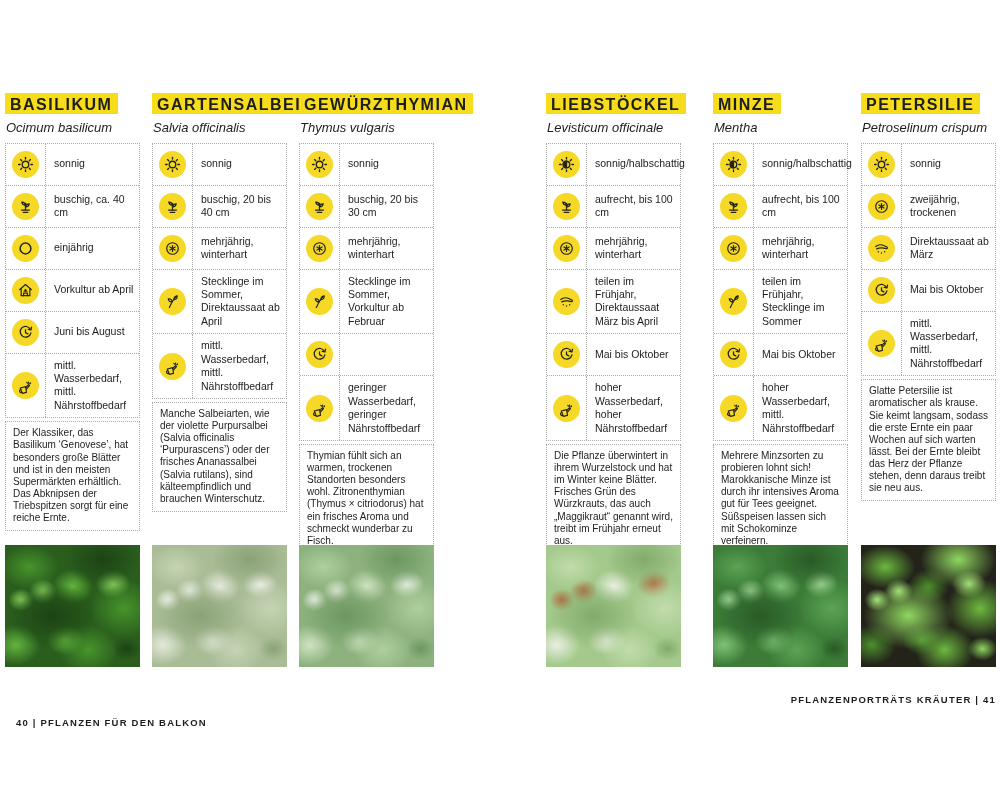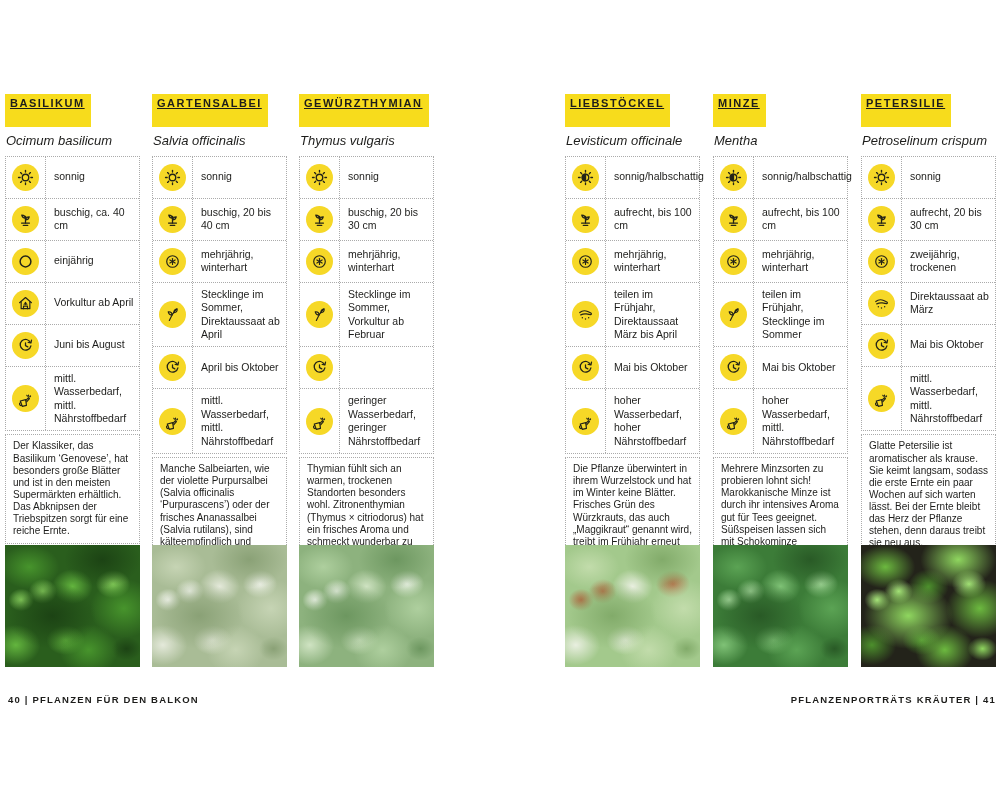--- a/index.html
+++ b/index.html
@@ -10,24 +10,23 @@
     color:var(--text-color,#1d1d1b);
     -webkit-font-smoothing:antialiased;
   }
   #spread{position:absolute;inset:0;}
   .herb-card{
     position:absolute;top:93px;width:135px;height:575px;
   }
   .herb-title{
     display:inline-block;
     background:var(--highlight-yellow,#f7dc1c);
-    font-size:11px;font-weight:800;letter-spacing:1.5px;
-    padding:3px 6px 18px 5px;line-height:1.1;
+    font-size:16px;font-weight:800;letter-spacing:1.5px;
+    padding:3px 6px 0 5px;line-height:1.1;
     color:var(--text-color,#1d1d1b);
-    text-decoration:underline;
   }
   .herb-latin{
     font-style:italic;font-size:13px;margin:6px 0 0 1px;line-height:1.2;
   }
   .herb-table{
     margin-top:7px;
     border:1px dotted var(--dotted-border,#ababab);
   }
   .attr-row{
     display:flex;min-height:41px;
@@ -75,21 +74,21 @@
       radial-gradient(18px 16px at 28% 38%, var(--c4) 0%, transparent 78%),
       radial-gradient(26px 20px at 45% 78%, var(--c3) 0%, transparent 74%),
       radial-gradient(20px 16px at 90% 85%, var(--c2) 0%, transparent 74%),
       radial-gradient(16px 14px at 12% 45%, var(--c4) 0%, transparent 80%);
   }
   .page-footer{
     position:absolute;top:694px;
     font-size:9.5px;font-weight:700;letter-spacing:1.2px;
     color:var(--text-color,#1d1d1b);white-space:nowrap;
   }
-  #footer-left{left:8px;}
+  #footer-left{left:16px;margin-top:23px;}
   #footer-right{right:4px;text-align:right;padding-left:48px;}
 </style>
 </head>
 <body style="--highlight-yellow: #F7DC1C; --badge-yellow: #F6D827; --text-color: #1D1D1B; --dotted-border: #ABABAB;">
 
 <div id="spread">
   <div id="columns">
       <div class="herb-card" style="left: 5px;"><div class="herb-title">BASILIKUM</div><div class="herb-latin">Ocimum basilicum</div><div class="herb-table">
           <div class="attr-row">
             <div class="attr-icon-cell">
@@ -227,32 +226,20 @@
                   <path d="M11.6 12.6 C9 12.6 7.1 11.1 6.6 8.6 C9.6 8.3 11.5 9.9 11.8 12.4 Z"></path>
                   <path d="M13.6 9.6 C13.9 7.1 15.3 5.3 17.9 4.9 C18.1 7.6 16.4 9.5 13.9 9.7 Z"></path>
                 </svg>
               </span>
             </div>
             <div class="attr-text">Stecklinge im Sommer, Direktaussaat ab April</div>
           </div>
           <div class="attr-row">
             <div class="attr-icon-cell">
               <span class="icon-badge">
-                <svg viewBox="0 0 24 24" fill="none" stroke="currentColor" stroke-linecap="round" stroke-linejoin="round" stroke-width="1.6">
-                  <path d="M18.3 8.2 A6.8 6.8 0 1 0 18.8 12.5"></path>
-                  <polyline points="19.6,5.2 18.9,8.8 15.4,8.1"></polyline>
-                  <polyline points="12,8.6 12,12.2 14.9,13.7"></polyline>
-                </svg>
-              </span>
-            </div>
-            <div class="attr-text">April bis Oktober</div>
-          </div>
-          <div class="attr-row">
-            <div class="attr-icon-cell">
-              <span class="icon-badge">
                 <svg viewBox="0 0 24 24" fill="none" stroke="currentColor" stroke-linecap="round" stroke-linejoin="round" stroke-width="1.5" transform="rotate(-14 12 12)">
                   <path d="M9 10.2 H16 L15.2 17.5 H9.8 Z"></path>
                   <path d="M16 11.2 L20 8.7 L20.9 10.2 L16.5 13.2"></path>
                   <path d="M9 12.2 C6.4 12.2 6.4 16.2 9.3 16.2"></path>
                   <path d="M20.6 6.9 l0.3 -1.4 M22 8 l1.2 -0.7 M19.2 6.4 l-0.5 -1.2"></path>
                 </svg>
               </span>
             </div>
             <div class="attr-text">mittl. Wasserbedarf, mittl. Nährstoffbedarf</div>
           </div>
@@ -333,21 +320,21 @@
                   <path d="M9 10.2 H16 L15.2 17.5 H9.8 Z"></path>
                   <path d="M16 11.2 L20 8.7 L20.9 10.2 L16.5 13.2"></path>
                   <path d="M9 12.2 C6.4 12.2 6.4 16.2 9.3 16.2"></path>
                   <path d="M20.6 6.9 l0.3 -1.4 M22 8 l1.2 -0.7 M19.2 6.4 l-0.5 -1.2"></path>
                 </svg>
               </span>
             </div>
             <div class="attr-text">geringer Wasserbedarf, geringer Nährstoffbedarf</div>
           </div>
         </div><div class="herb-desc">Thymian fühlt sich an warmen, trockenen Standorten besonders wohl. Zitronenthymian (Thymus × citriodorus) hat ein frisches Aroma und schmeckt wunderbar zu Fisch.</div><div class="herb-photo" style="--c0: #8db27e; --c1: #aecf9e; --c2: #6d9760; --c3: #cfe3c2; --c4: #eef4e9;"></div></div>
-      <div class="herb-card" style="left: 565px;"><div class="herb-title">LIEBSTÖCKEL</div><div class="herb-latin">Levisticum officinale</div><div class="herb-table">
+      <div class="herb-card" style="left: 546px;"><div class="herb-title">LIEBSTÖCKEL</div><div class="herb-latin">Levisticum officinale</div><div class="herb-table">
           <div class="attr-row">
             <div class="attr-icon-cell">
               <span class="icon-badge">
                 <svg viewBox="0 0 24 24" fill="none" stroke="currentColor" stroke-linecap="round" stroke-linejoin="round" stroke-width="1.7">
                   <circle cx="12" cy="12" r="4.1"></circle>
                   <path d="M12 7.9 a4.1 4.1 0 0 0 0 8.2 z" fill="currentColor"></path>
                   <line x1="12" y1="3.2" x2="12" y2="5.2"></line>
                   <line x1="12" y1="18.8" x2="12" y2="20.8"></line>
                   <line x1="3.2" y1="12" x2="5.2" y2="12"></line>
                   <line x1="18.8" y1="12" x2="20.8" y2="12"></line>
@@ -526,34 +513,20 @@
                   <line x1="5.8" y1="18.2" x2="7.2" y2="16.8"></line>
                   <line x1="16.8" y1="7.2" x2="18.2" y2="5.8"></line>
                 </svg>
               </span>
             </div>
             <div class="attr-text">sonnig</div>
           </div>
           <div class="attr-row">
             <div class="attr-icon-cell">
               <span class="icon-badge">
-                <svg viewBox="0 0 24 24" fill="none" stroke="currentColor" stroke-linecap="round" stroke-linejoin="round" stroke-width="1.6">
-                  <line x1="12" y1="8" x2="12" y2="16.5"></line>
-                  <path d="M12 10.5 C9.4 10.5 7.8 9 7.3 6.6 C10.2 6.6 11.8 8 12 10.5"></path>
-                  <path d="M12 12.5 C14.6 12.5 16.2 11 16.7 8.6 C13.8 8.6 12.2 10 12 12.5"></path>
-                  <line x1="7" y1="16.5" x2="17" y2="16.5"></line>
-                  <line x1="9.2" y1="19.5" x2="14.8" y2="19.5"></line>
-                </svg>
-              </span>
-            </div>
-            <div class="attr-text">aufrecht, 20 bis 30 cm</div>
-          </div>
-          <div class="attr-row">
-            <div class="attr-icon-cell">
-              <span class="icon-badge">
                 <svg viewBox="0 0 24 24" fill="none" stroke="currentColor" stroke-linecap="round" stroke-linejoin="round" stroke-width="1.5">
                   <circle cx="12" cy="12" r="7.3"></circle>
                   <line x1="12" y1="8.2" x2="12" y2="15.8"></line>
                   <line x1="8.7" y1="10.1" x2="15.3" y2="13.9"></line>
                   <line x1="8.7" y1="13.9" x2="15.3" y2="10.1"></line>
                 </svg>
               </span>
             </div>
             <div class="attr-text">zweijährig, trockenen</div>
           </div>

